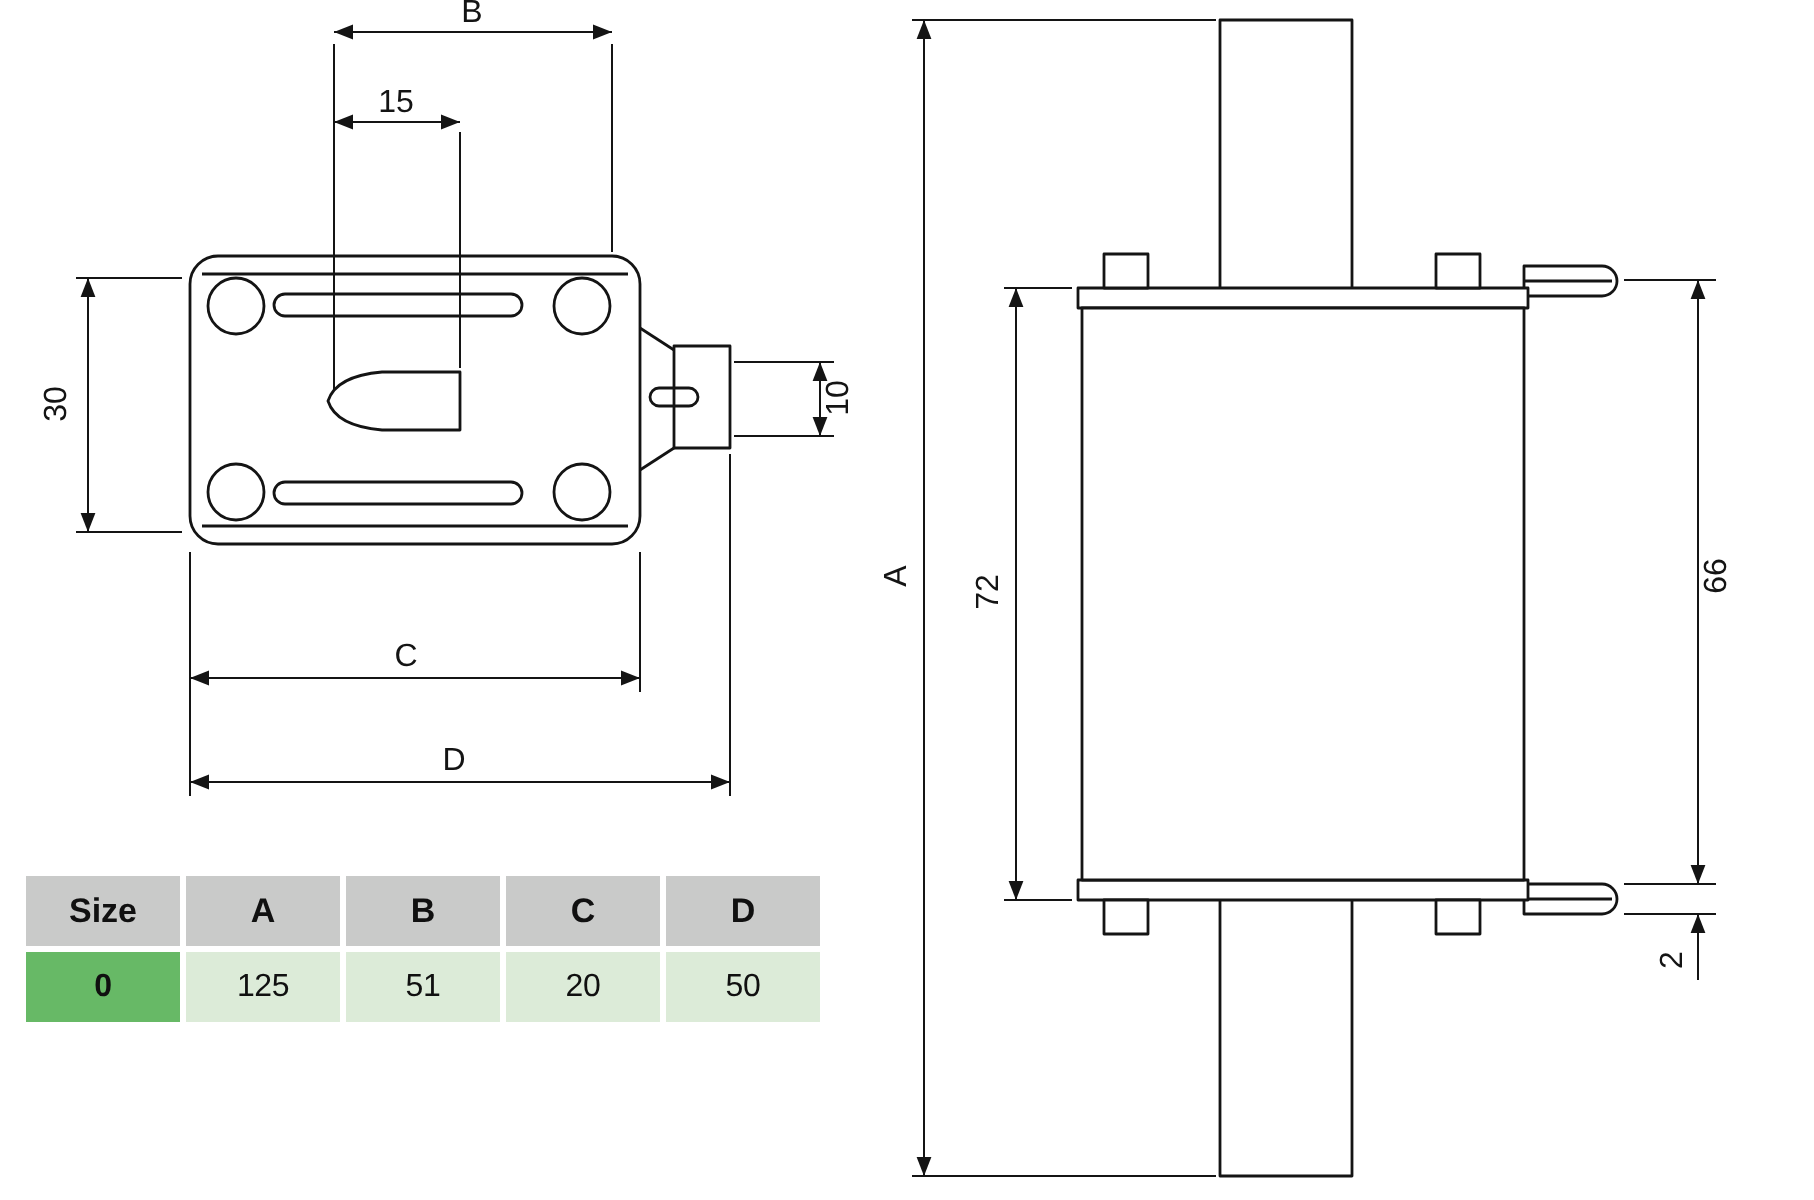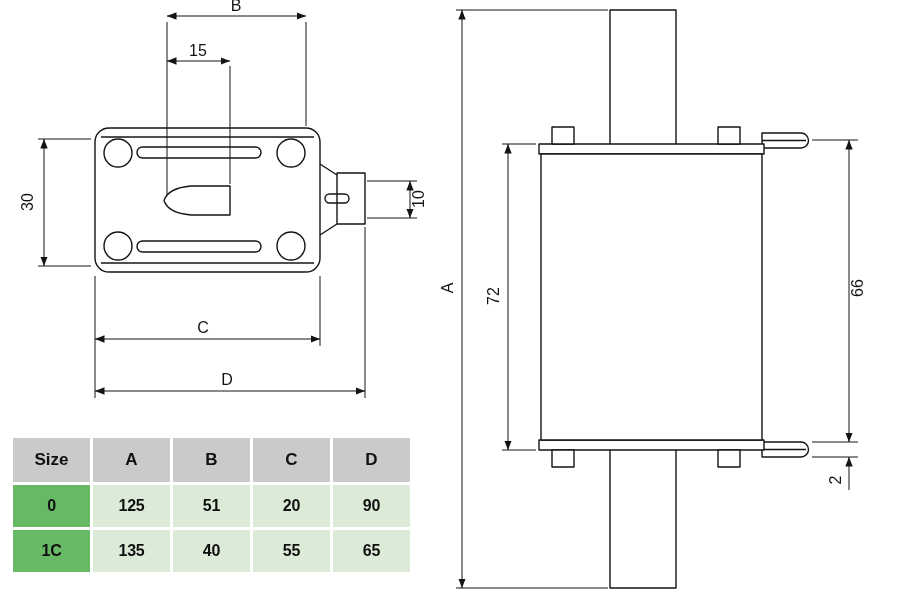--- a/index.html
+++ b/index.html
@@ -2,23 +2,23 @@
 <html><head>
 <meta charset="utf-8">
 <style>
   *{margin:0;padding:0;box-sizing:border-box}
   html,body{background:#ffffff}
   body{font-family:"Liberation Sans",sans-serif}
   #canvas{position:relative;width:907px;height:600px;background:#ffffff;overflow:hidden}
   #drawing{position:absolute;left:0;top:0}
   #drawing text{font-family:"Liberation Sans",sans-serif;font-size:16px;fill:#141414;stroke:none}
   .size-table{position:absolute;left:10px;top:435px;border-collapse:separate;border-spacing:3px;background:#ffffff}
-  .size-table th,.size-table td{width:77px;height:35px;text-align:center;vertical-align:middle;padding:12px;color:#101010}
+  .size-table th,.size-table td{width:77px;height:35px;text-align:center;vertical-align:middle;padding:0;color:#101010}
   .size-table th{background:#c9cac9;font-size:17px;font-weight:bold}
-  .size-table td{background:#dcebd8;font-size:16px;font-weight:bold;letter-spacing:-0.2px}
+  .size-table td{background:#dcebd8;font-size:16px;font-weight:normal;letter-spacing:-0.2px}
   .size-table td.size-cell{background:#67b966;font-weight:bold}
 </style>
 </head>
 <body>
 
 <div id="canvas">
 
   <svg id="drawing" width="907" height="600" viewBox="0 0 907 600">
     <defs>
       <marker id="arr" viewBox="0 0 10 10" refX="9.5" refY="5" markerWidth="10" markerHeight="10" orient="auto-start-reverse">
@@ -114,25 +114,18 @@
         <th>C</th>
         <th>D</th>
       </tr>
     </thead>
     <tbody>
       <tr>
         <td class="size-cell">0</td>
         <td>125</td>
         <td>51</td>
         <td>20</td>
-        <td>90</td>
-      </tr>
-      <tr>
-        <td class="size-cell">1C</td>
-        <td>135</td>
-        <td>40</td>
-        <td>55</td>
-        <td>65</td>
+        <td>50</td>
       </tr>
     </tbody>
   </table>
 
 </div>
 
 </body></html>

